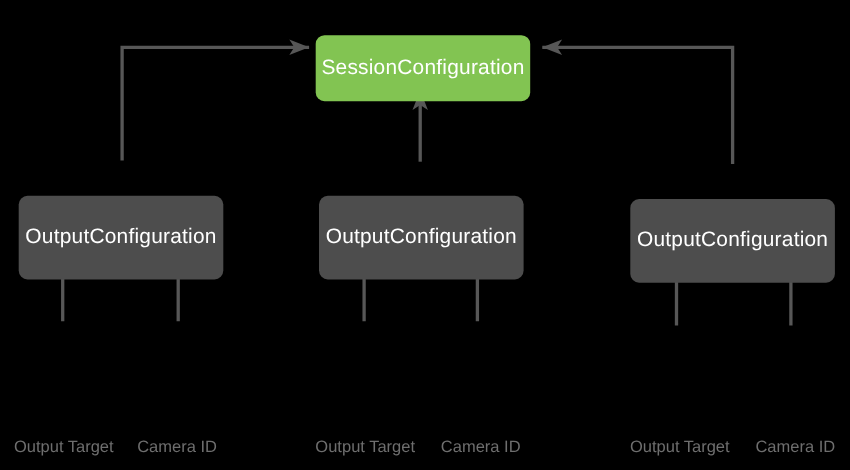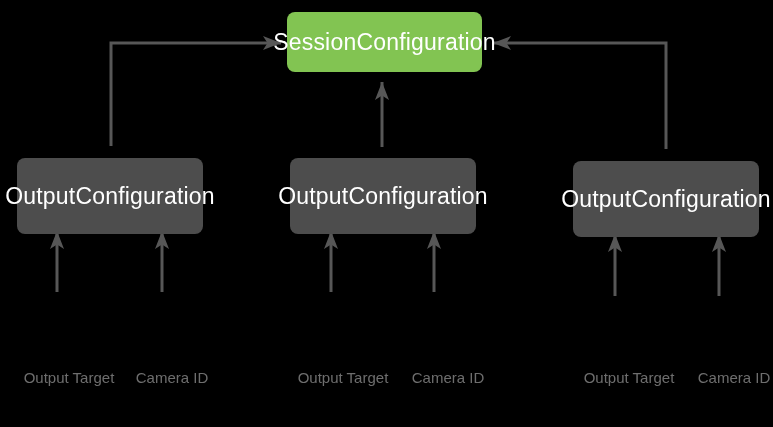--- a/index.html
+++ b/index.html
@@ -22,47 +22,47 @@
     width: 773px;
     height: 427px;
   }
   .node {
     position: absolute;
     display: flex;
     align-items: center;
     justify-content: center;
     border-radius: 8px;
     color: #ffffff;
-    font-size: 23px;
+    font-size: 19px;
     letter-spacing: 0.2px;
     box-sizing: border-box;
+    margin-top: 20px;
   }
   .node-session {
     left: 287px;
     top: 12px;
     width: 195px;
     height: 60px;
     background: #82c452;
   }
   .node-output {
     background: #4d4d4d;
     width: 186px;
     height: 76px;
   }
   .node-output.pos-1 { left: 17px;  top: 158px; }
   .node-output.pos-2 { left: 290px; top: 158px; }
   .node-output.pos-3 { left: 573px; top: 161px; }
   .input-label {
     position: absolute;
-    top: 369px;
+    top: 398px;
     transform: translateX(-50%);
     color: #6e6e6e;
     font-size: 15px;
     white-space: nowrap;
-    margin-left: 11px;
   }
   .input-label.p1 { left: 58px; }
   .input-label.p2 { left: 161px; }
   .input-label.p3 { left: 332px; }
   .input-label.p4 { left: 437px; }
   .input-label.p5 { left: 618px; }
   .input-label.p6 { left: 723px; }
   .conn {
     fill: none;
     stroke-width: 3;

